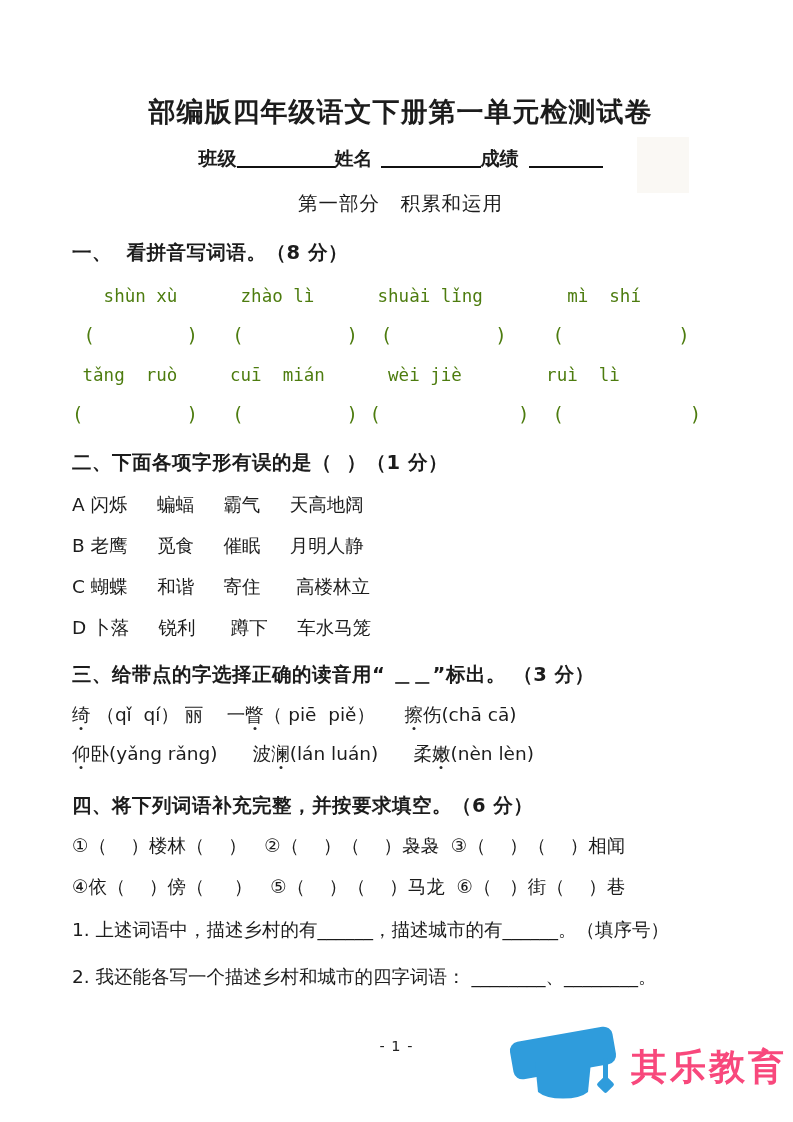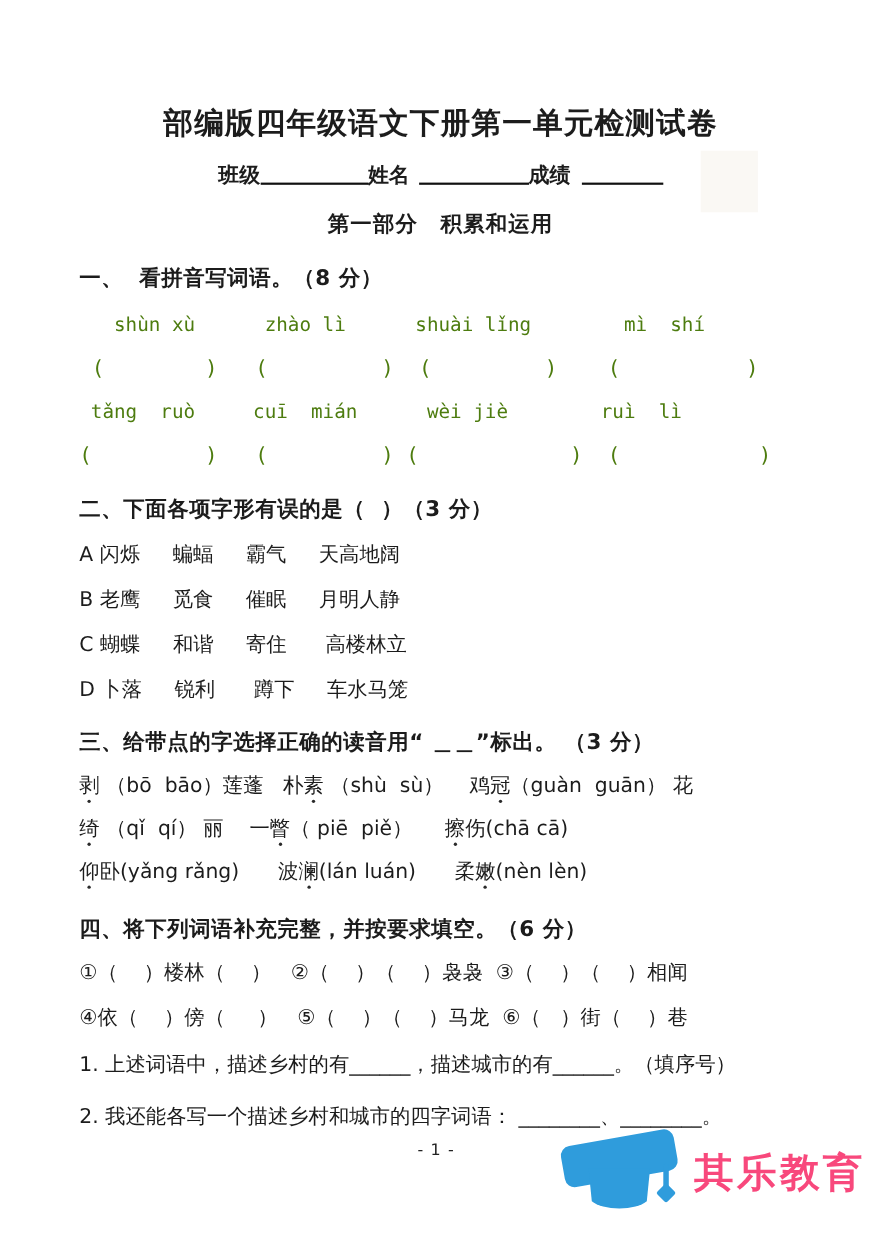--- a/index.html
+++ b/index.html
@@ -34,21 +34,21 @@
     height:20px;
     vertical-align:-3px;
   }
   .blank.w1 { width:98px; }
   .blank.w2 { width:100px; margin-left:8px; }
   .blank.w3 { width:74px; margin-left:10px; }
   .part-heading {
     margin-top:18px;
     text-align:center;
     font-size:19.5px;
-    font-weight:bold;
+    font-weight:normal;
     letter-spacing:1px;
   }
   .q-heading {
     font-size:19.5px;
     font-weight:bold;
     white-space:pre-wrap;
     letter-spacing:0.5px;
   }
   .row {
     font-size:18.5px;
@@ -125,28 +125,27 @@
     <div class="fields-line"><span>班级</span><span class="blank w1"></span><span>姓名</span><span class="blank w2"></span><span>成绩</span><span class="blank w3"></span></div>
 
     <div class="part-heading">第一部分　积累和运用</div>
 
     <div class="q-heading mt-a">一、  看拼音写词语。（8 分）</div>
     <div class="mono" style="margin-top:20px;">   shùn xù      zhào lì      shuài lǐng        mì  shí</div>
     <div class="mono" style="margin-top:18px; font-size:19px;"> (        )   (         )  (         )    (          )</div>
     <div class="mono" style="margin-top:19px;"> tǎng  ruò     cuī  mián      wèi jiè        ruì  lì</div>
     <div class="mono" style="margin-top:18px; font-size:19px;">(         )   (         ) (            )  (           )</div>
 
-    <div class="q-heading mt-d">二、下面各项字形有误的是（  ）（3 分）</div>
+    <div class="q-heading mt-d">二、下面各项字形有误的是（  ）（1 分）</div>
     <div class="row mt-b">A 闪烁     蝙蝠     霸气     天高地阔</div>
     <div class="row mt-b">B 老鹰     觅食     催眠     月明人静</div>
     <div class="row mt-b">C 蝴蝶     和谐     寄住      高楼林立</div>
     <div class="row mt-b">D 卜落     锐利      蹲下     车水马笼</div>
 
     <div class="q-heading" style="margin-top:21px;">三、给带点的字选择正确的读音用“ ＿＿”标出。 （3 分）</div>
-    <div class="row mt-c"><span class="du">剥</span> （bō  bāo）莲蓬   朴<span class="du">素</span> （shù  sù）    鸡<span class="du">冠</span>（guàn  guān） 花</div>
     <div class="row mt-c"><span class="du">绮</span> （qǐ  qí） 丽    一<span class="du">瞥</span>（ piē  piě）     <span class="du">擦</span>伤(chā cā)</div>
     <div class="row mt-c"><span class="du">仰</span>卧(yǎng rǎng)      波<span class="du">澜</span>(lán luán)      柔<span class="du">嫩</span>(nèn lèn)</div>
 
     <div class="q-heading" style="margin-top:26px;">四、将下列词语补充完整，并按要求填空。（6 分）</div>
     <div class="row mt-c">①（    ）楼林（    ）   ②（    ）（    ）袅袅  ③（    ）（    ）相闻</div>
     <div class="row mt-b">④依（    ）傍（     ）   ⑤（    ）（    ）马龙  ⑥（   ）街（    ）巷</div>
     <div class="row" style="margin-top:19px;">1. 上述词语中，描述乡村的有______，描述城市的有______。（填序号）</div>
     <div class="row" style="margin-top:23px;">2. 我还能各写一个描述乡村和城市的四字词语： ________、________。</div>
 
   </div>

